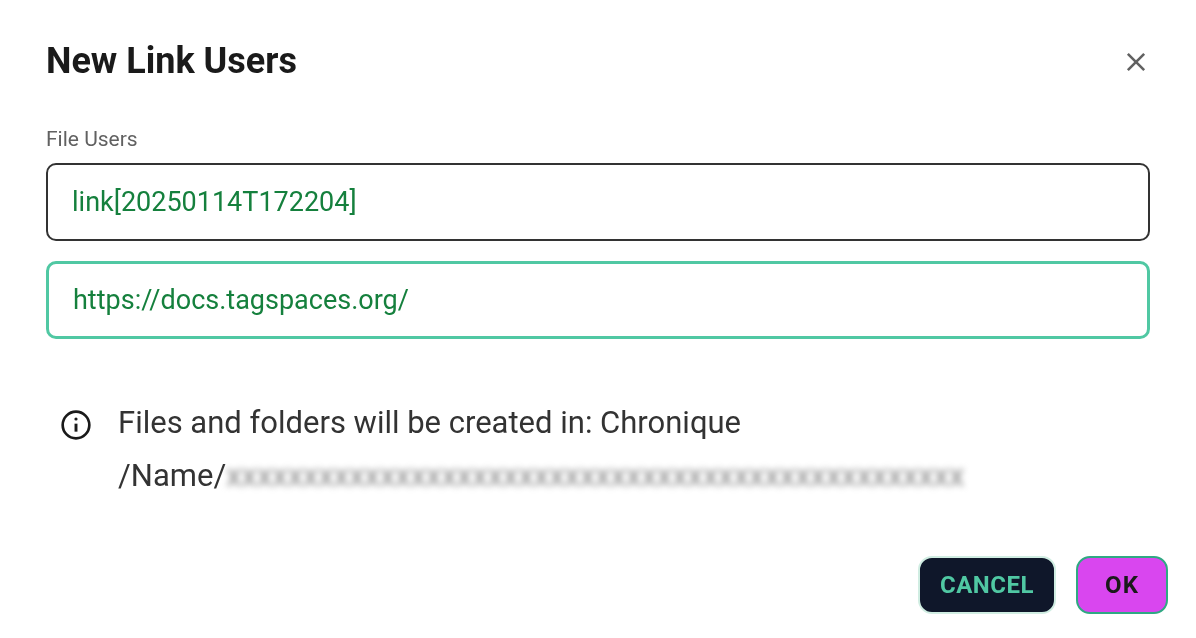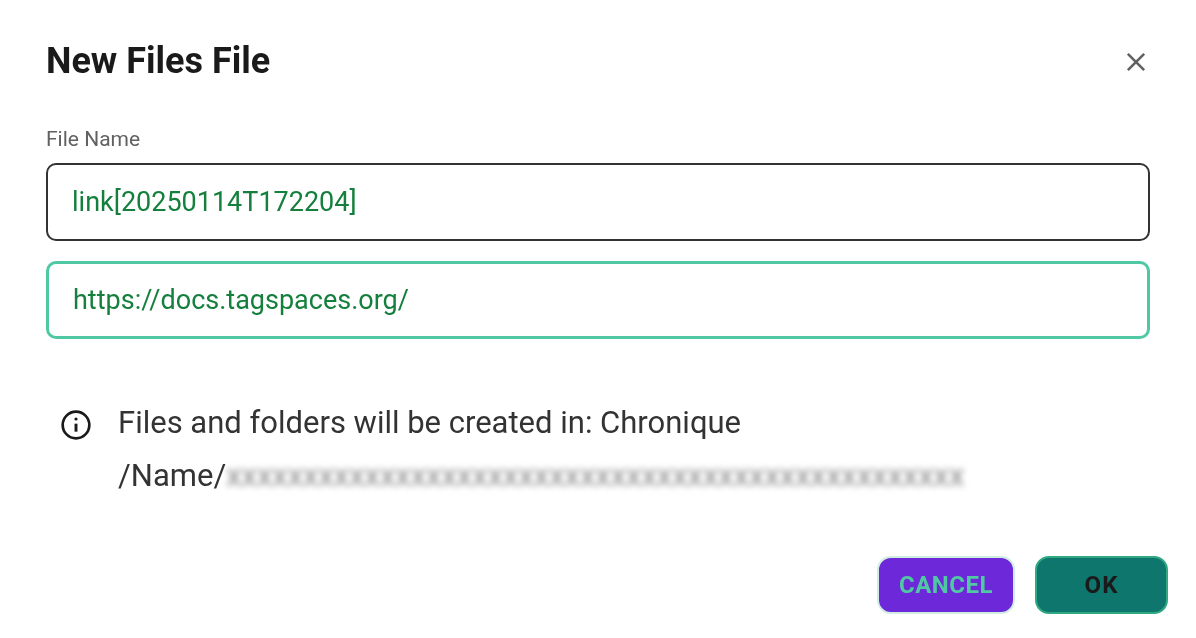--- a/index.html
+++ b/index.html
@@ -114,49 +114,49 @@
       font-size: 24px;
       font-weight: 700;
       cursor: pointer;
       display: flex;
       align-items: center;
       justify-content: center;
       font-family: inherit;
     }
     .btn-cancel {
       width: 138px;
-      background: #6d28d9;
+      background: #0f172a;
       border: 2px solid #d0ede2;
       color: #50c8a3;
       letter-spacing: 0.5px;
     }
     .btn-ok {
-      width: 133px;
-      background: #0f766e;
+      width: 92px;
+      background: #d946ef;
       border: 2px solid #2fa982;
       color: #1a1a1a;
       letter-spacing: 1px;
     }
   </style>
 </head>
 <body>
 
 <div class="dialog">
   <div class="dialog-header">
-    <h1 class="dialog-title">New Files File</h1>
+    <h1 class="dialog-title">New Link Users</h1>
     <div class="close-icon">
       <svg viewBox="0 0 24 24" fill="none">
         <line x1="5" y1="5" x2="19" y2="19"></line>
         <line x1="19" y1="5" x2="5" y2="19"></line>
       </svg>
     </div>
   </div>
 
   <div class="field-group">
-    <label class="field-label">File Name</label>
+    <label class="field-label">File Users</label>
     <input type="text" class="text-input" value="link[20250114T172204]" style="">
   </div>
 
   <div class="field-group">
     <input type="text" class="text-input focused" value="https://docs.tagspaces.org/" style="">
   </div>
 
   <div class="info-row">
     <div class="info-icon">
       <svg viewBox="0 0 24 24" fill="none" stroke="#1a1a1a" stroke-width="2">

